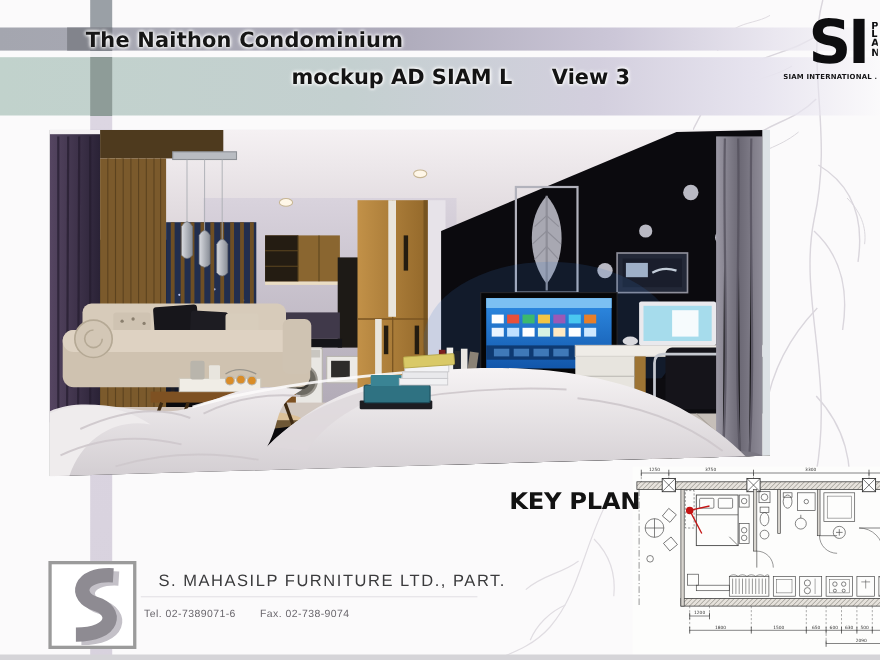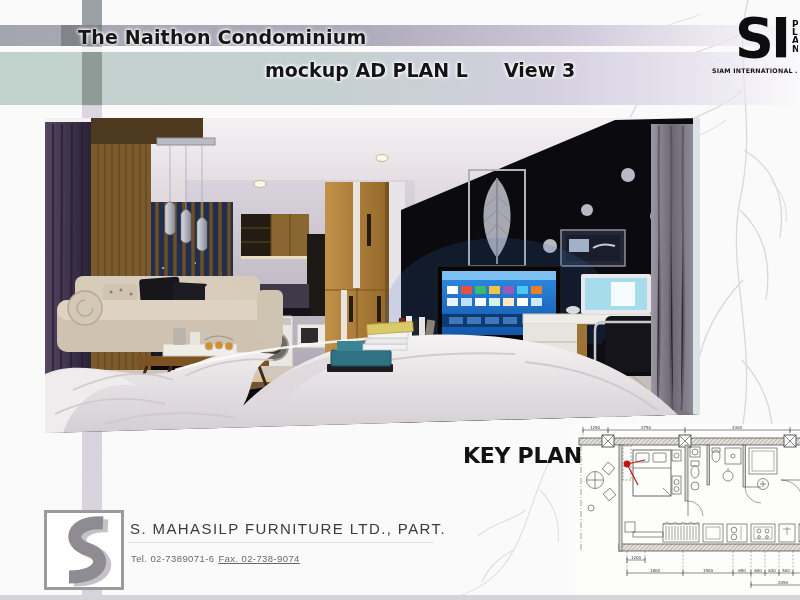--- a/index.html
+++ b/index.html
@@ -31,26 +31,26 @@
     clip-path:polygon(0 0,100% 0,100% 94%,0 100%);box-shadow:0 0 0 1px rgba(120,115,125,.25);}
   #photo svg{display:block;width:100%;height:100%;}
   
   #keyplan-label{left:463px;top:444px;font-size:21px;font-weight:800;color:#121212;letter-spacing:-.3px;z-index:3;
     transform:scaleX(1.05);transform-origin:left;}
   #keyplan{left:575px;top:424px;width:240px;height:176px;z-index:2;}
   
   .watermark{z-index:1;}
   
   #s-logo{left:44px;top:510px;width:74px;height:74px;border:3px solid #9b9b9b;background:#fff;z-index:3;}
-  #company-name{left:130px;top:520px;font-size:15px;font-weight:400;color:#3b3b3d;letter-spacing:1.4px;z-index:3;
+  #company-name{left:144px;top:520px;font-size:15px;font-weight:400;color:#3b3b3d;letter-spacing:1.4px;z-index:3;
     font-family:"Liberation Sans",sans-serif;}
   #company-rule{left:128px;top:542px;width:306px;height:1px;background:#e3e1e5;z-index:3;}
   #contact-line{left:131px;top:553px;font-size:9.5px;color:#6a676d;letter-spacing:.4px;z-index:3;
     font-family:"Liberation Sans",sans-serif;}
-  #contact-line .fax{margin-left:4px;text-decoration:underline;}
+  #contact-line .fax{margin-left:22px;}
   #scan-edge{left:0;bottom:0;width:800px;height:5px;background:#d5d4d8;z-index:5;}
 </style>
 </head>
 <body>
 
 <svg class="abs watermark" style="left:630px;top:0;width:170px;height:600px;" viewBox="0 0 170 600">
   <g fill="none" stroke="#d7d3da" stroke-width="1.3" opacity="0.9">
     <path d="M118,0 C102,60 128,120 110,200 C96,270 128,340 112,430 C104,480 118,540 108,600"></path>
     <path d="M116,30 C86,52 58,46 26,78 C12,92 4,110 0,118"></path>
     <path d="M112,90 C84,118 56,108 22,158"></path>
@@ -74,21 +74,21 @@
   </g>
 </svg>
 
 <div class="abs" id="band-gray"></div>
 <div class="abs" id="band-teal"></div>
 <div class="abs" id="dark-block"></div>
 <div class="abs" id="v-stripe"></div>
 
 <div class="abs" id="page-title">The Naithon Condominium</div>
 <div class="abs" id="page-subtitle">
-  <span>mockup AD PLAN L</span><span class="gap"></span><span>View 3</span>
+  <span>mockup AD SIAM L</span><span class="gap"></span><span>View 3</span>
 </div>
 
 <div class="abs" id="si-logo">
   <div id="si-mark">SI</div>
   <div id="si-side">PLAN</div>
   <div id="si-tagline">SIAM INTERNATIONAL .CO L</div>
 </div>
 
 <div class="abs" id="photo" title="Interior rendering of a condominium studio: cream chaise sofa, wood coffee table with tray, pendant lamps, window with wood slats, kitchen with washing machine, golden-oak wardrobe, black feature wall with silver leaf artwork and dots, smart TV on wood media cabinet, desk with monitor and chair, grey curtain, white bed in foreground with teal tray and magazines">
 <svg viewBox="0 0 655 315" preserveAspectRatio="none">

